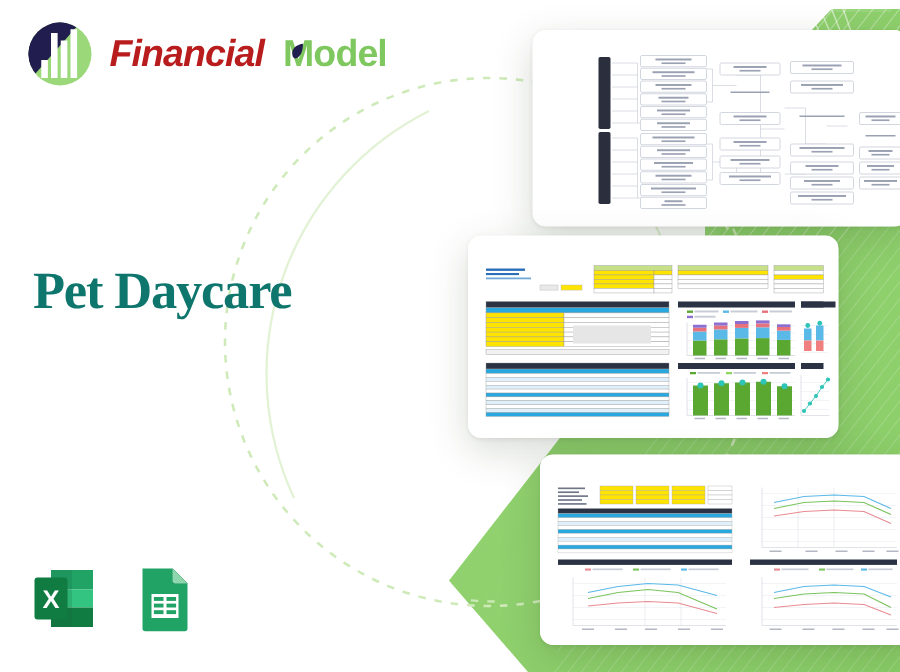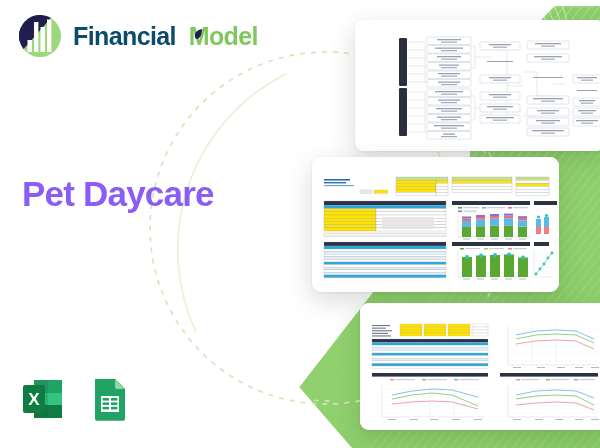--- a/index.html
+++ b/index.html
@@ -11,29 +11,30 @@
   }
   .stage{position:absolute;inset:0;overflow:hidden;background:#fff;}
 
   
   .bg-svg{position:absolute;inset:0;width:600px;height:448px;}
 
   
   .brand{position:absolute;left:18px;top:14px;display:flex;align-items:center;gap:11px;}
   .brand-mark{width:44px;height:44px;position:relative;}
   .brand-text{font-size:25px;font-weight:bold;letter-spacing:-0.6px;line-height:1;}
-  .brand-text .w1{color:#0c4a6e;}
+  .brand-text .w1{color:#b91c1c;font-style:italic;}
   .brand-text .w2{color:#7fc75f;}
 
   
   .headline{
     position:absolute;left:22px;top:172px;
-    color:#8b5cf6;font-size:35px;font-weight:bold;
+    color:#0f766e;font-size:35px;font-weight:bold;
     line-height:1.28;letter-spacing:-0.8px;
     max-width:260px;
+    font-family:Liberation Serif, serif;
   }
 
   
   .filetypes{position:absolute;left:20px;top:376px;display:flex;gap:21px;}
   .ft{width:46px;height:46px;position:relative;}
 
   
   .card{
     position:absolute;background:#ffffff;border-radius:9px;
     box-shadow:0 8px 26px rgba(40,60,30,.18), 0 1px 3px rgba(0,0,0,.07);

